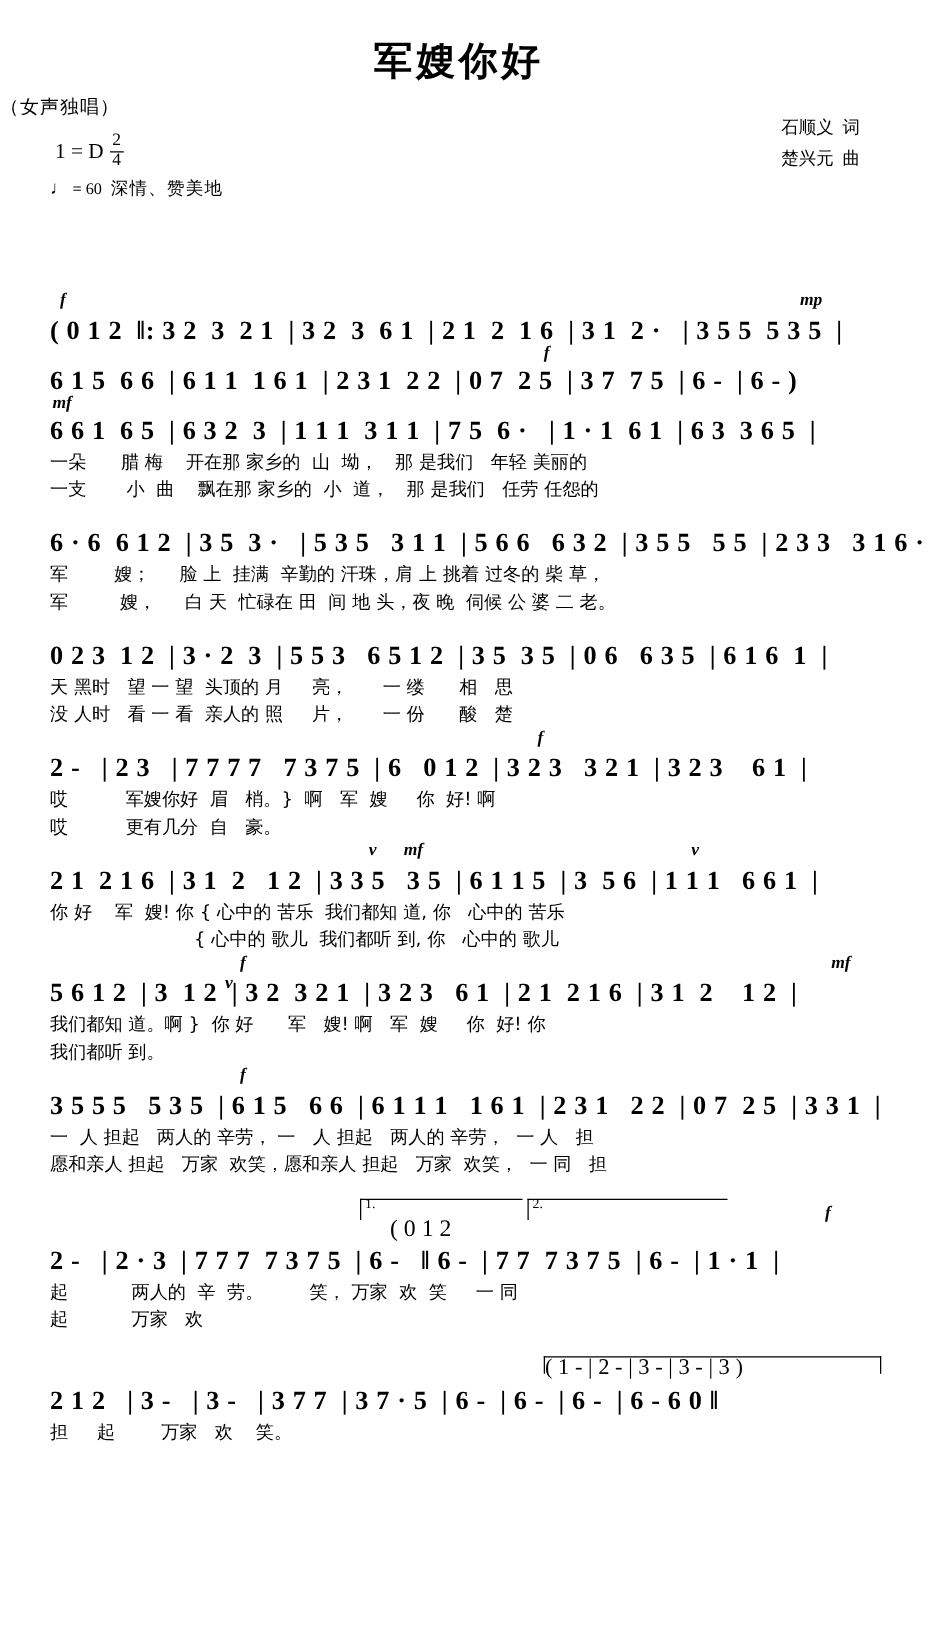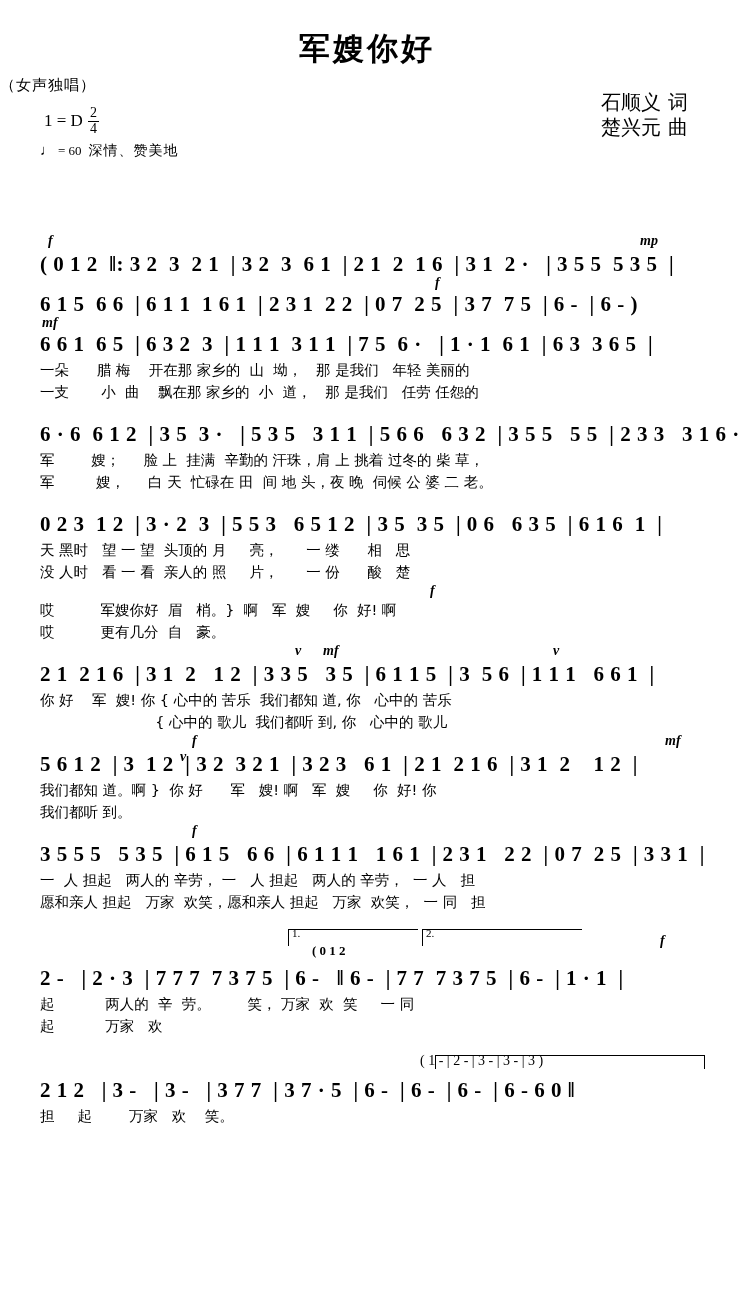--- a/index.html
+++ b/index.html
@@ -36,21 +36,21 @@
     font-family: "DejaVu Sans", sans-serif;
     font-size: 15px;
     letter-spacing: 1px;
     margin-top: 6px;
   }
   .credits {
     position: absolute;
     right: 62px;
     top: 62px;
     font-family: "DejaVu Sans", sans-serif;
-    font-size: 20px;
+    font-size: 14px;
     line-height: 25px;
     text-align: left;
   }
   .credits div span.role {
     margin-left: 7px;
   }
   .keysig {
     position: absolute;
     left: 44px;
     top: 78px;
@@ -181,20 +181,21 @@
   <div class="system sysrow">
     <div class="notes">0 2 3  1 2  | 3 · 2  3  | 5 5 3   6 5 1 2  | 3 5  3 5  | 0 6   6 3 5  | 6 1 6  1  |</div>
     <div class="lyrics">天 黑时   望 一 望  头顶的 月     亮，      一 缕      相   思</div>
     <div class="lyrics">没 人时   看 一 看  亲人的 照     片，      一 份      酸   楚</div>
   </div>
 
   <div class="spacer6"></div>
 
   <div class="system sysrow">
     <span class="dyn" style="left:390px; top:-12px;">f</span>
+    <div class="notes">2 -   | 2 3   | 7 7 7 7   7 3 7 5  | 6   0 1 2  | 3 2 3   3 2 1  | 3 2 3    6 1  |</div>
     <div class="lyrics">哎          军嫂你好  眉   梢。}  啊   军  嫂     你  好! 啊</div>
     <div class="lyrics">哎          更有几分  自   豪。         </div>
   </div>
 
   <div class="spacer6"></div>
 
   <div class="system sysrow">
     <span class="dyn" style="left:255px; top:-12px;">v</span>
     <span class="dyn" style="left:283px; top:-12px;">mf</span>
     <span class="dyn" style="left:513px; top:-12px;">v</span>
@@ -224,32 +225,32 @@
   </div>
 
   <div class="spacer6"></div>
 
   <div class="system sysrow">
     <div style="position:relative; height:20px;">
       <div style="position:absolute; left:248px; top:0; width:130px; border-top:1.3px solid #000; border-left:1.3px solid #000; height:17px; box-sizing:border-box;"></div>
       <span style="position:absolute; left:252px; top:-2px; font-size:11px;">1.</span>
       <div style="position:absolute; left:382px; top:0; width:160px; border-top:1.3px solid #000; border-left:1.3px solid #000; height:17px; box-sizing:border-box;"></div>
       <span style="position:absolute; left:386px; top:-2px; font-size:11px;">2.</span>
-      <span style="position:absolute; left:272px; top:14px; font-size:13px; font-family:'Liberation Serif',serif;font-weight:bold;">( 0 1 2</span>
+      <span style="position:absolute; left:272px; top:14px; font-size:19px; font-family:'Liberation Serif',serif;">( 0 1 2</span>
     </div>
     <span class="dyn" style="left:620px; top:8px;">f</span>
     <div class="notes" style="margin-top:14px;">2 -   | 2 · 3  | 7 7 7  7 3 7 5  | 6 -   ‖ 6 -  | 7 7  7 3 7 5  | 6 -  | 1 · 1  |</div>
     <div class="lyrics">起           两人的  辛  劳。        笑， 万家  欢  笑     一 同</div>
     <div class="lyrics">起           万家   欢 </div>
   </div>
 
   <div class="spacer6"></div>
 
   <div class="system sysrow">
     <div style="position:relative; height:22px;">
       <div style="position:absolute; left:395px; top:2px; width:270px; border-top:1.3px solid #000; border-left:1.3px solid #000; border-right:1.3px solid #000; height:14px; box-sizing:border-box;"></div>
-      <span style="position:absolute; left:380px; top:0px; font-size:14px; font-family:'Liberation Serif',serif;">( 1 -  | 2 -  | 3 -  | 3 -  | 3 )</span>
+      <span style="position:absolute; left:396px; top:0px; font-size:18px; font-family:'Liberation Serif',serif;">( 1 -  | 2 -  | 3 -  | 3 -  | 3 )</span>
     </div>
     <div class="notes">2 1 2   | 3 -   | 3 -   | 3 7 7  | 3 7 · 5  | 6 -  | 6 -  | 6 -  | 6 - 6 0 ‖</div>
     <div class="lyrics">担     起        万家   欢    笑。</div>
   </div>
 
 </div>
 
 </body></html>

